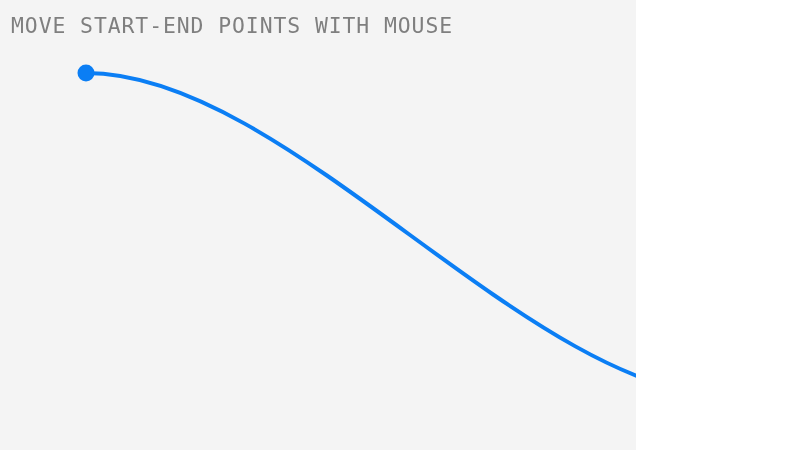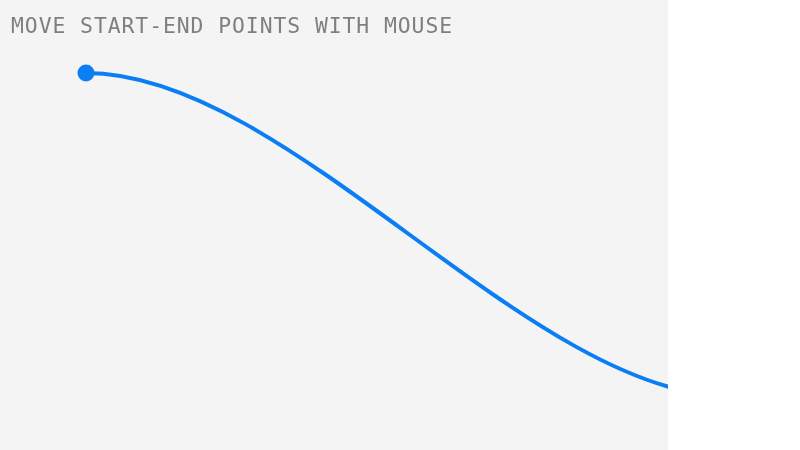--- a/index.html
+++ b/index.html
@@ -57,21 +57,21 @@
     stroke-linejoin: round;
   }
 
   .handle {
     cursor: pointer;
   }
 </style>
 </head>
 <body>
 
-<div id="stage" style="width: 636px; height: 450px; background: rgb(244, 244, 244); padding-left: 32px;">
+<div id="stage" style="width: 636px; height: 450px; background: rgb(244, 244, 244);">
 
   <h1 id="title" style="color: rgb(127, 127, 127);">MOVE START-END POINTS WITH MOUSE</h1>
 
   <svg id="curve-canvas" viewBox="0 0 800 450" xmlns="http://www.w3.org/2000/svg">
 
     <path class="curve-path" d="M 86 73 C 290 73 530 397 734 397" stroke="#0b7ef4" stroke-width="4"></path>
 
     <circle class="handle" cx="86" cy="73" r="8.5" fill="#0b7ef4"></circle>
 
     <circle class="handle" cx="734" cy="397" r="14" fill="#e42738"></circle>

